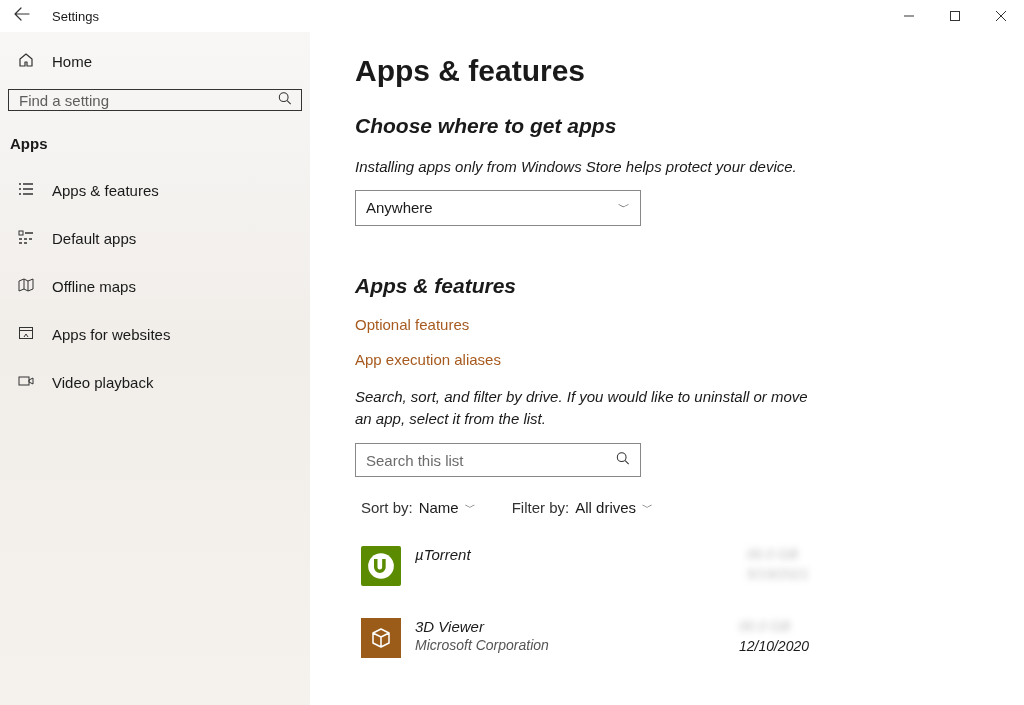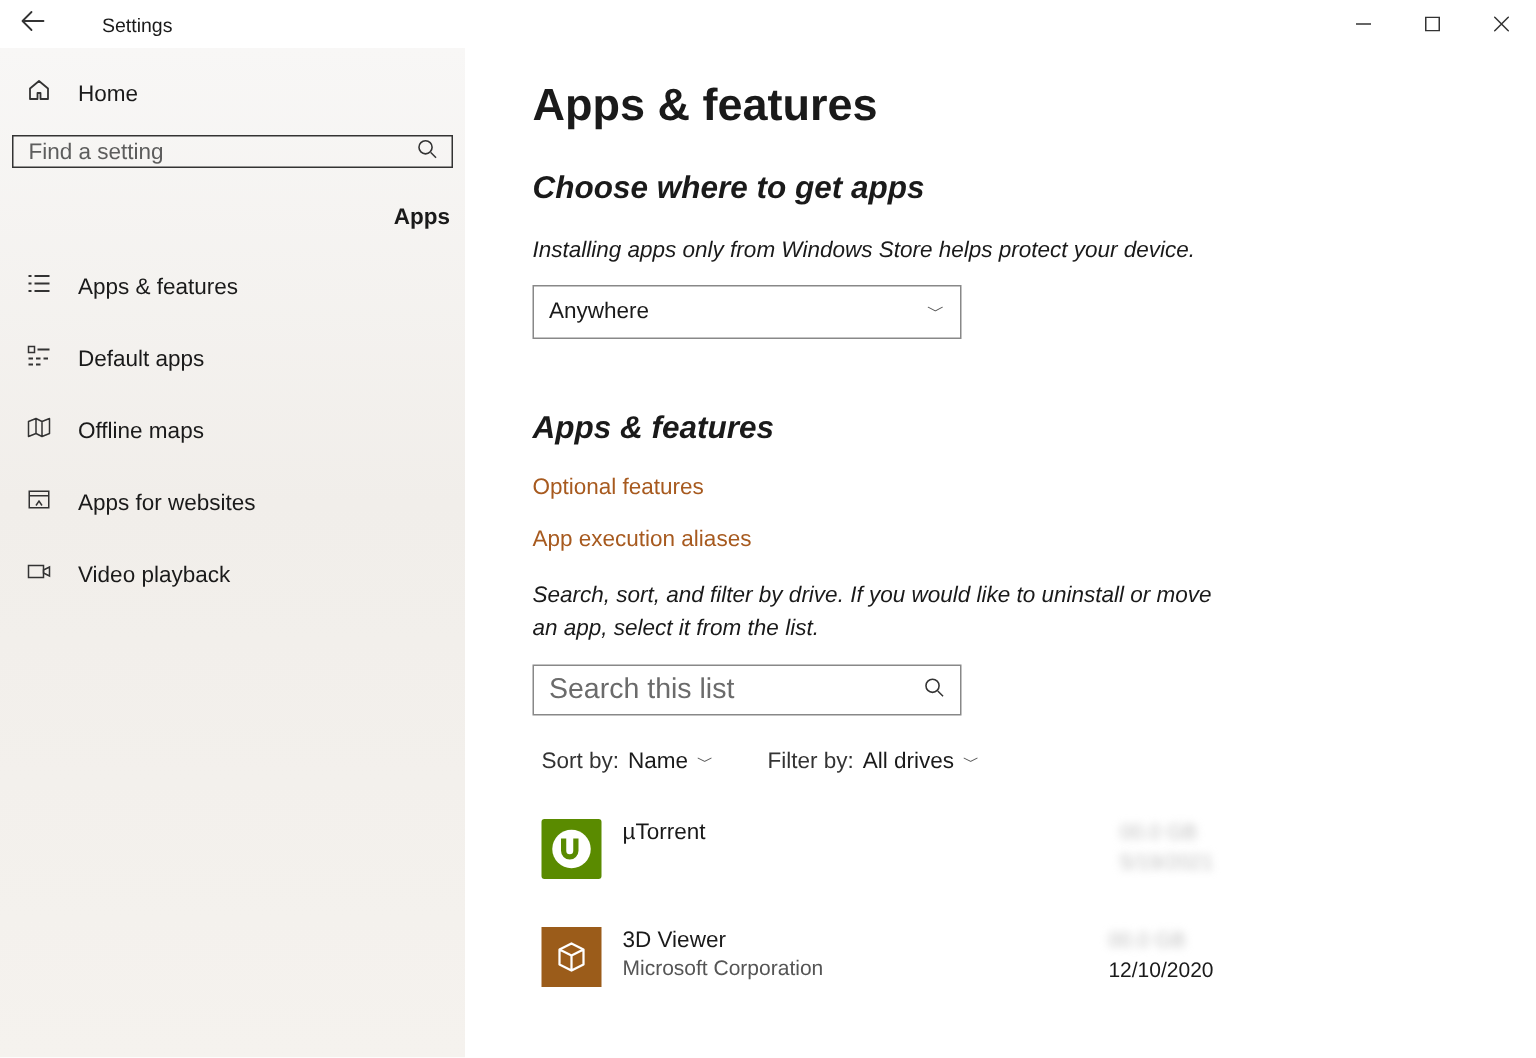--- a/index.html
+++ b/index.html
@@ -7,21 +7,20 @@
     width: 1024px; height: 705px;
     font-family: "Segoe UI", -apple-system, sans-serif;
     font-size: 14px; color: #1a1a1a; background: #fff;
     overflow: hidden;
   }
 
   
   .titlebar {
     height: 32px; display: flex; align-items: center;
     padding-left: 8px;
-    gap: 16px;
   }
   .titlebar .back { width: 28px; text-align: center; font-size: 16px; cursor: pointer; }
   .titlebar .title { padding-left: 16px; font-size: 13px; }
   .winctrls { margin-left: auto; display: flex; }
   .winctrls > div {
     width: 46px; height: 32px; display: flex; align-items: center;
     justify-content: center; font-size: 12px; cursor: pointer;
     color: #333;
   }
   .winctrls svg { width: 10px; height: 10px; }
@@ -46,21 +45,21 @@
     width: 100%; height: 22px; border: 1px solid #333;
     background: transparent; padding: 0 36px 0 10px;
     font-size: 15px; outline: none;
   }
   .search input::placeholder { color: #5d5d5d; }
   .search .sicon {
     position: absolute; right: 10px; top: 50%; transform: translateY(-50%);
     font-size: 14px; color: #333; pointer-events: none;
   }
   .side-heading {
-    font-weight: 600; font-size: 15px; padding: 6px 2px 12px 2px; text-align: right;
+    font-weight: 600; font-size: 15px; padding: 6px 2px 12px 2px;
   }
   .navrow {
     display: flex; align-items: center; gap: 18px;
     height: 44px; padding: 0 10px; font-size: 15px;
     cursor: pointer; margin-top: 4px;
   }
   .navrow .icon svg { width: 16px; height: 16px; }
 
   
   .main {
@@ -77,35 +76,35 @@
     margin-bottom: 48px;
   }
   .select .chev { margin-left: auto; font-size: 12px; color: #555; }
   .link { color: #a75a1f; font-size: 15px; cursor: pointer; margin-bottom: 18px; display: block; }
   .applist-search {
     width: 286px; height: 34px; border: 1px solid #888;
     position: relative; margin-top: 14px; margin-bottom: 22px;
   }
   .applist-search input {
     width: 100%; height: 100%; border: 0; background: transparent;
-    padding: 0 36px 0 10px; font-size: 19px; outline: none;
+    padding: 0 36px 0 10px; font-size: 15px; outline: none;
   }
   .applist-search input::placeholder { color: #6b6b6b; }
   .applist-search .sicon {
     position: absolute; right: 10px; top: 50%; transform: translateY(-50%);
     color: #333;
   }
   .sortfilter { display: flex; gap: 36px; font-size: 15px; margin-bottom: 24px; padding-left:6px; }
   .sortfilter .lbl { color: #333; }
   .sortfilter .btn { cursor: pointer; display: inline-flex; align-items: center; gap: 6px; }
   .sortfilter .chev { font-size: 11px; color: #555; }
 
   .apprec {
     display: flex; align-items: flex-start; padding: 6px;
-    cursor: pointer; width: 460px;
+    cursor: pointer; width: 460px; font-style: italic;
   }
   .apprec + .apprec { margin-top: 20px; }
   .apprec .icon40 {
     width: 40px; height: 40px; flex: 0 0 40px; margin-right: 14px;
     display: flex; align-items: center; justify-content: center;
     color: #fff; font-size: 20px;
   }
   .apprec .name { font-size: 15px; }
   .apprec .pub  { font-size: 14px; color: #555; margin-top: 2px; }
   .apprec .right { margin-left: auto; text-align: left; }

